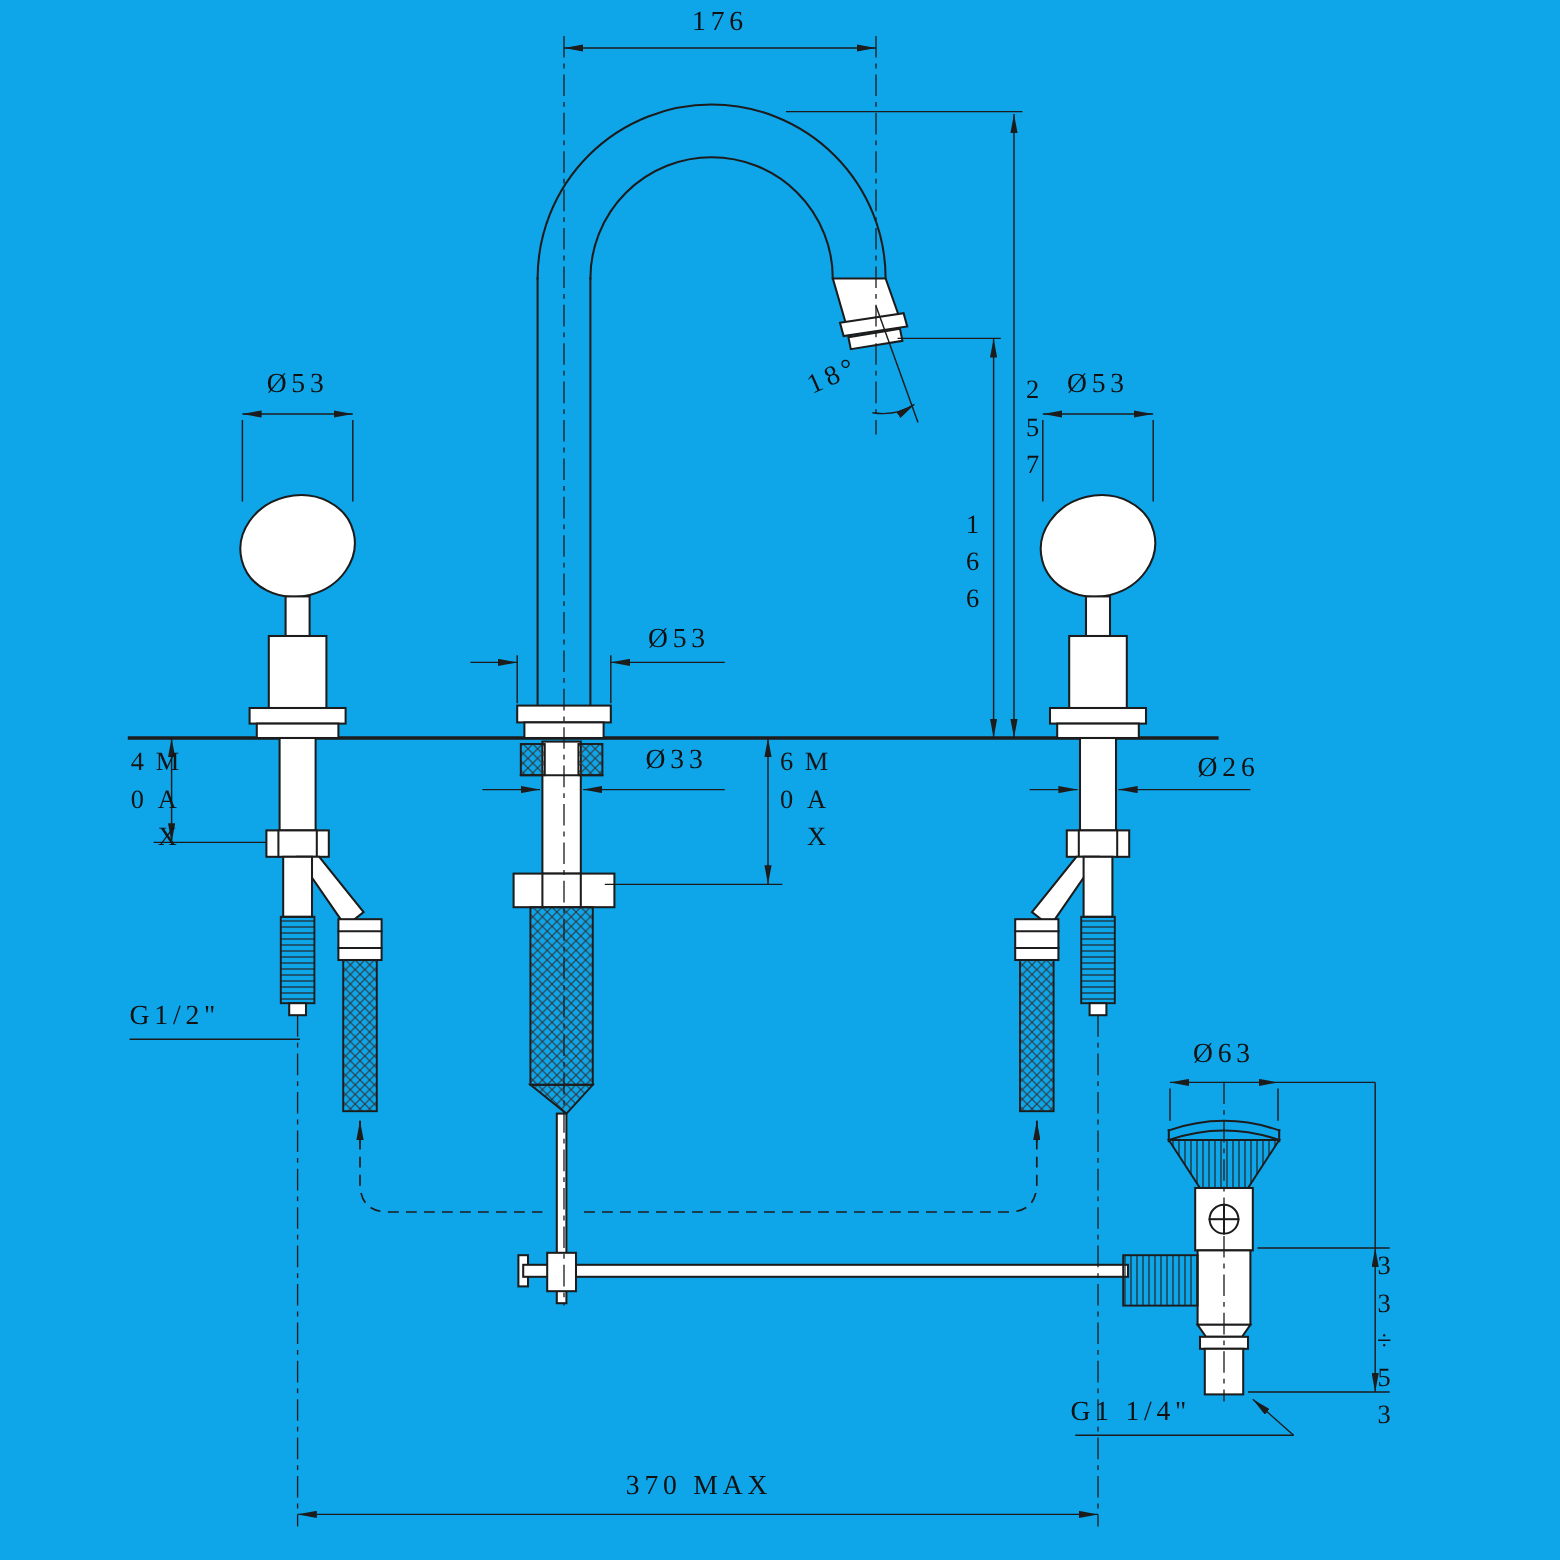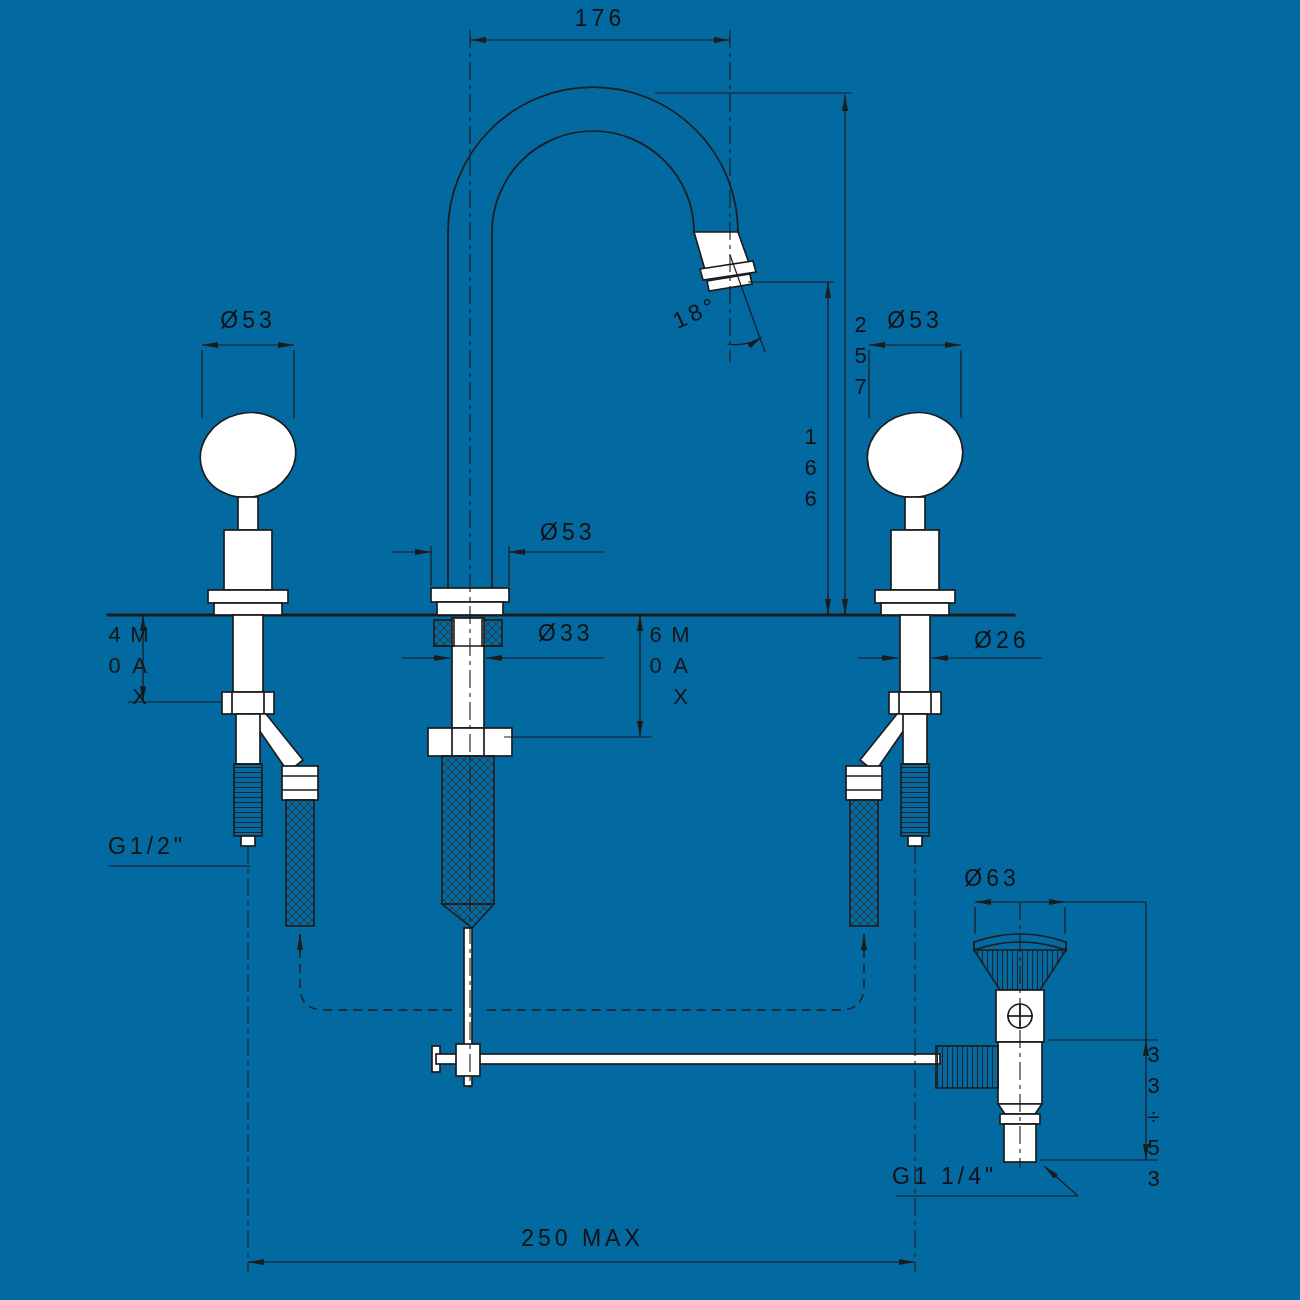--- a/index.html
+++ b/index.html
@@ -1,18 +1,18 @@
 <!DOCTYPE html>
 <html><head>
 <meta charset="utf-8">
 <style>
   html,body { margin:0; padding:0; background:#ffffff; }
   .canvas {
-    position:relative; width:1300px; height:1300px; background:#0369a1;
-    font-family:Liberation Sans, sans-serif; color:#151515; overflow:hidden;
+    position:relative; width:1300px; height:1300px; background:#0ea5e9;
+    font-family:Liberation Serif, serif; color:#151515; overflow:hidden;
   }
   .canvas svg { position:absolute; left:0; top:0; }
 
   
   .s  { stroke:#1c1c1c; stroke-width:1.7; fill:none; stroke-linecap:square; }
   .sw { stroke:#1c1c1c; stroke-width:1.7; fill:#ffffff; }
   .sb { stroke:#1c1c1c; stroke-width:1.6; fill:url(#braid); }
   .st { stroke:#1c1c1c; stroke-width:1.6; fill:url(#thread); }
   .sk { stroke:#1c1c1c; stroke-width:1.6; fill:url(#knurl); }
   .thick { stroke-width:3; }
@@ -227,35 +227,35 @@
   <div class="label vlabel" style="position:absolute; left:849px; top:312px;">257</div>
 
   <div class="label vlabel" style="position:absolute; left:799px; top:424px;">166</div>
 
   <div class="label rot18" style="left:674px; top:310px;">18°</div>
 
   <div class="label" style="left:540px; top:520px;">Ø53</div>
 
   <div class="label" style="left:538px; top:621px;">Ø33</div>
 
-  <div class="label" style="left:974px; top:628px;">Ø26</div>
+  <div class="label" style="left:998px; top:628px;">Ø26</div>
 
   <div class="vgroup" style="left:103px; top:622px;">
     <span class="vlabel">40</span>
     <span class="vlabel">MAX</span>
   </div>
 
   <div class="vgroup" style="left:644px; top:622px;">
     <span class="vlabel">60</span>
     <span class="vlabel">MAX</span>
   </div>
 
   <div class="label" style="left:108px; top:834px;">G1/2"</div>
 
-  <div class="label center" style="left:944px; top:866px; width:96px;">Ø63</div>
+  <div class="label center" style="left:972px; top:866px; width:96px;">Ø63</div>
 
   <div class="label vlabel" style="position:absolute; left:1142px; top:1042px;">33÷53</div>
 
   <div class="label" style="left:892px; top:1164px;">G1 1/4"</div>
 
-  <div class="label center" style="left:495px; top:1226px; width:175px;">250 MAX</div>
+  <div class="label center" style="left:495px; top:1226px; width:175px;">370 MAX</div>
 
 </div>
 
 </body></html>

